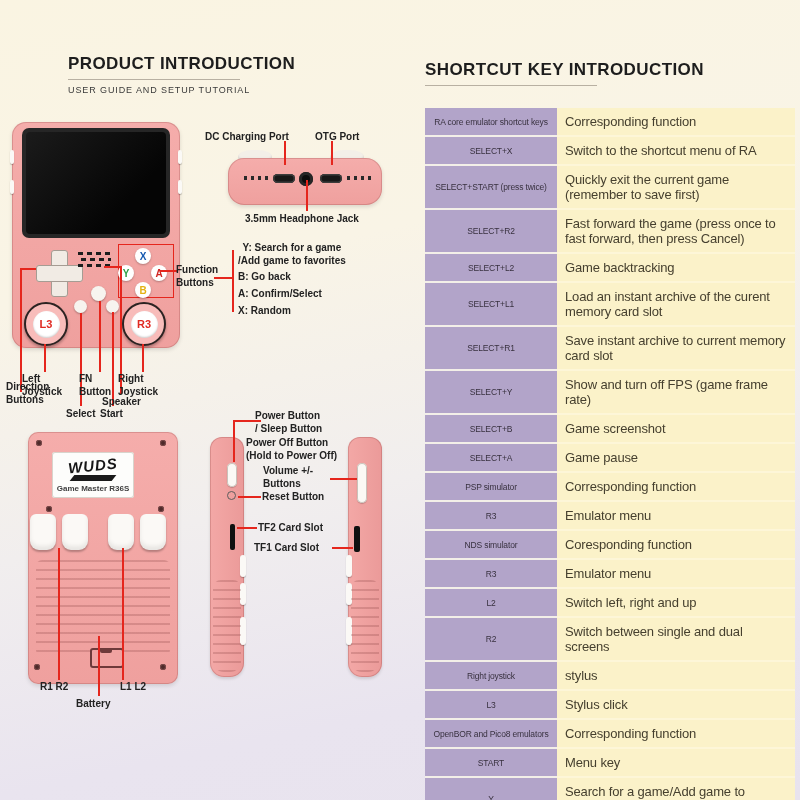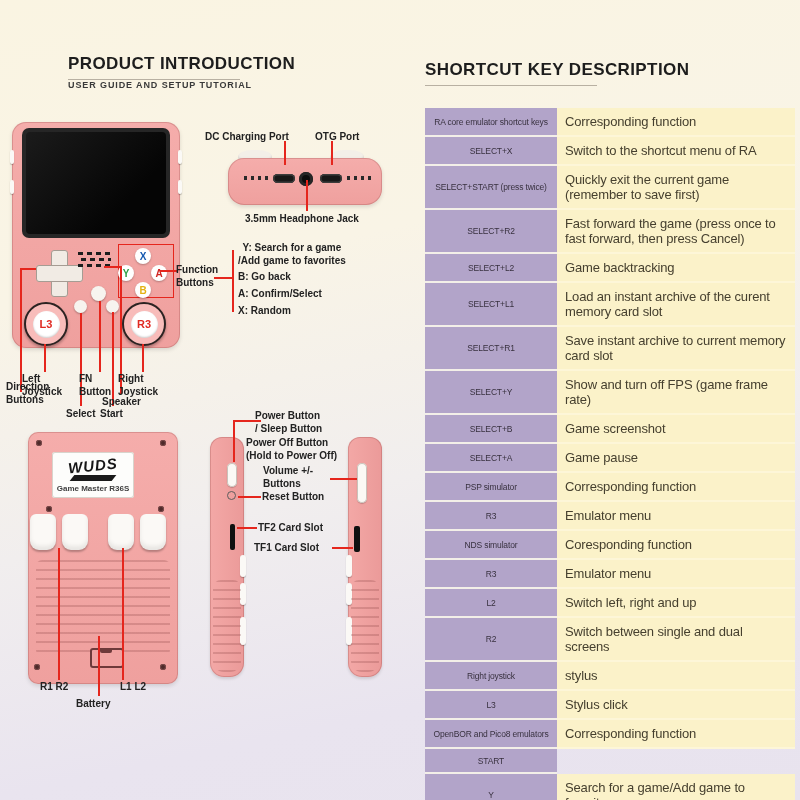--- a/index.html
+++ b/index.html
@@ -5,21 +5,21 @@
   html,body{margin:0;padding:0;}
   .canvas{
     position:relative;width:800px;height:800px;overflow:hidden;
     font-family:"Liberation Sans",sans-serif;
     background:linear-gradient(168deg,#faf4e2 0%,#f9f4e6 32%,#f1eeee 58%,#e9e4ef 82%,#e8e3ee 100%);
   }
   .abs{position:absolute;}
   
   .h-title{font-size:17px;font-weight:800;color:#1d1d1d;letter-spacing:.4px;white-space:nowrap;}
   .h-rule{height:1px;background:#b8b0a2;width:172px;margin-top:5px;}
-  .h-sub{font-size:9px;font-weight:700;color:#3a3a3a;letter-spacing:.9px;white-space:nowrap;}
+  .h-sub{font-size:9px;font-weight:400;color:#3a3a3a;letter-spacing:.9px;margin-top:5px;white-space:nowrap;}
   
   .lbl{position:absolute;font-size:10px;font-weight:700;color:#222;line-height:1.25;white-space:pre-line;text-align:center;}
   .c{text-align:left;}
   .ln{position:absolute;background:#e5261d;}
   .v{width:1.5px;} .h{height:1.5px;}
   
   .table{position:absolute;left:425px;top:108px;width:370px;}
   .trow{display:flex;}
   .tkey{width:132px;box-sizing:border-box;background:#b2a4c9;color:#38313f;
     font-size:8.5px;letter-spacing:-0.15px;display:flex;align-items:center;justify-content:center;
@@ -73,21 +73,21 @@
 
 <div class="canvas">
 
   <div class="abs" style="left:68px;top:54px;">
     <div class="h-title">PRODUCT INTRODUCTION</div>
     <div class="h-rule"></div>
     <div class="h-sub">USER GUIDE AND SETUP TUTORIAL</div>
   </div>
 
   <div class="abs" style="left:425px;top:60px;">
-    <div class="h-title">SHORTCUT KEY DESCRIPTION</div>
+    <div class="h-title">SHORTCUT KEY INTRODUCTION</div>
     <div class="h-rule"></div>
   </div>
 
   <div class="pinkbody" style="left:12px;top:122px;width:168px;height:226px;border-radius:14px;">
     <div class="screenframe" style="left:10px;top:6px;width:148px;height:110px;">
       <div class="screen" style="left:4px;top:4px;width:140px;height:102px;"></div>
     </div>
     <div class="sidetab" style="left:-2px;top:28px;width:4px;height:14px;"></div>
     <div class="sidetab" style="left:-2px;top:58px;width:4px;height:14px;"></div>
     <div class="sidetab" style="left:166px;top:28px;width:4px;height:14px;"></div>
@@ -306,20 +306,21 @@
     <div class="trow">
         <div class="tkey">L3</div>
         <div class="tdesc">Stylus click</div>
       </div>
     <div class="trow">
         <div class="tkey">OpenBOR and Pico8 emulators</div>
         <div class="tdesc">Corresponding function</div>
       </div>
     <div class="trow">
         <div class="tkey">START</div>
+        <div class="tdesc">Menu key</div>
       </div>
     <div class="trow">
         <div class="tkey">Y</div>
         <div class="tdesc">Search for a game/Add game to favorites</div>
       </div>
     <div class="trow">
         <div class="tkey">B</div>
         <div class="tdesc">Go back</div>
       </div>
     <div class="trow">

